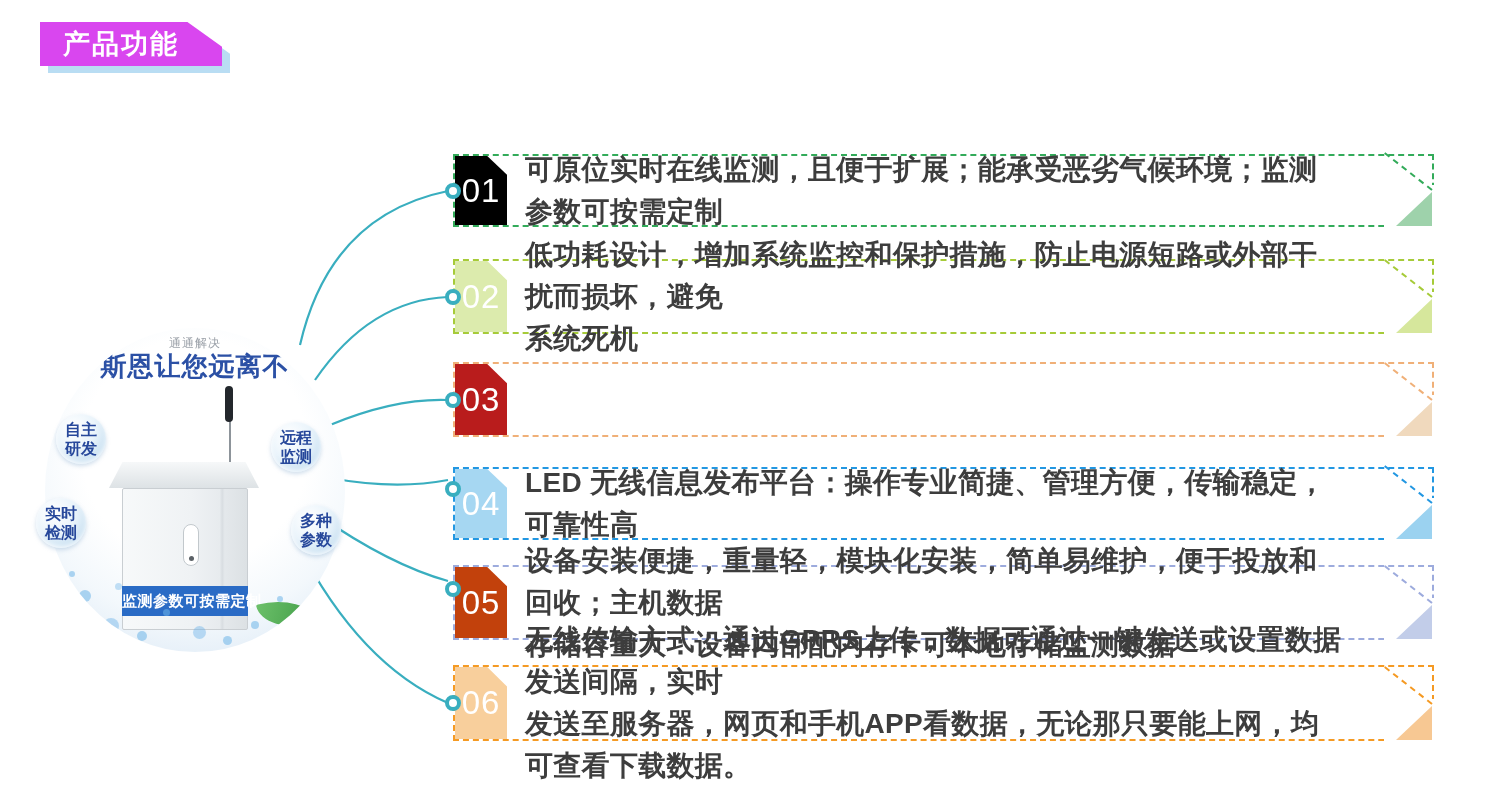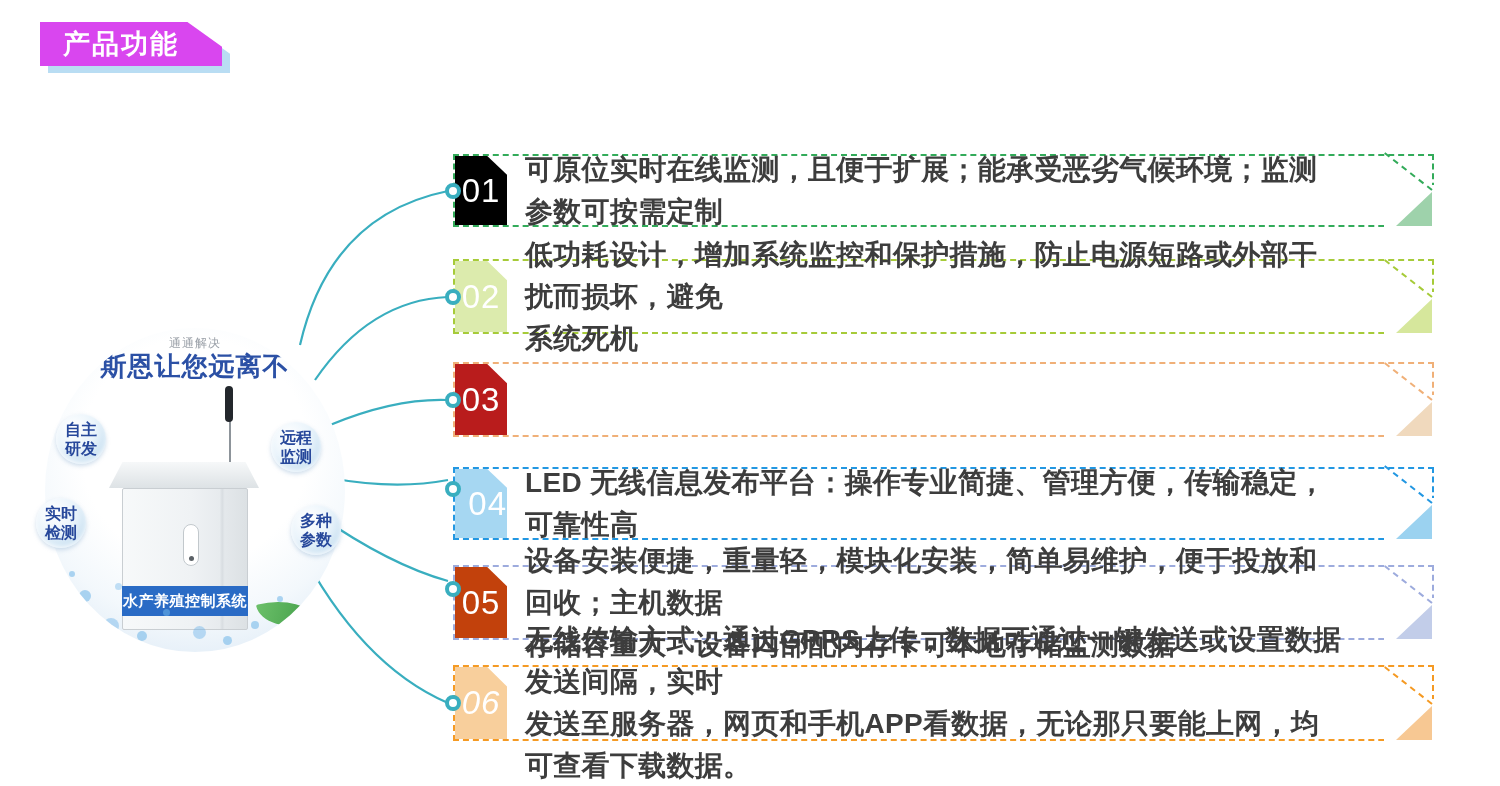--- a/index.html
+++ b/index.html
@@ -123,21 +123,21 @@
   <div class="hero">
     <div class="hero-circle">
       <div class="hero-small">通通解决</div>
       <div class="hero-headline">斯恩让您远离不</div>
       <div class="dev-antenna"></div>
       <div class="dev-antenna-blob"></div>
       <div class="dev-roof"></div>
       <div class="dev-body"></div>
       <div class="dev-handle"></div>
       <div class="dev-handle-dot"></div>
-      <div class="dev-banner" style="background: rgb(42, 107, 197);">水产养殖控制系统</div>
+      <div class="dev-banner" style="background: rgb(42, 107, 197);">监测参数可按需定制</div>
       <div class="leaf"></div>
       <div class="splash s1"></div>
       <div class="splash s2"></div>
       <div class="splash s3"></div>
       <div class="splash s4"></div>
       <div class="splash s5"></div>
       <div class="splash s6"></div>
       <div class="splash s7"></div>
       <div class="splash s8"></div>
       <div class="splash s9"></div>
@@ -181,21 +181,21 @@
     <div class="num-tab" style="background: #b91c1c;">
       <span>03</span>
       </div>
     <div class="fold-mask"></div>
     <div class="fold-diag" style="border-top-color: rgb(240, 176, 120);"></div>
     <div class="fold-tri" style="background: rgb(240, 217, 189);"></div>
   </div>
 
   <div class="feature-box fb4" style="border-color: rgb(34, 151, 226);">
     <span class="ring" style="border-color: rgb(57, 174, 191);"></span>
-    <div class="num-tab" style="background: rgb(166, 215, 242); justify-content: flex-end;">
+    <div class="num-tab" style="background: rgb(166, 215, 242);">
       <span>04</span>
       </div>
     <div class="feature-text">LED 无线信息发布平台：操作专业简捷、管理方便，传输稳定，可靠性高</div>
     <div class="fold-mask"></div>
     <div class="fold-diag" style="border-top-color: rgb(34, 151, 226);"></div>
     <div class="fold-tri" style="background: rgb(155, 210, 240);"></div>
   </div>
 
   <div class="feature-box fb5" style="border-color: rgb(157, 171, 221);">
     <span class="ring" style="border-color: rgb(57, 174, 191);"></span>
@@ -204,21 +204,21 @@
       </div>
     <div class="feature-text">设备安装便捷，重量轻，模块化安装，简单易维护，便于投放和回收；主机数据
 存储容量大：设备内部配内存卡可本地存储监测数据</div>
     <div class="fold-mask"></div>
     <div class="fold-diag" style="border-top-color: rgb(157, 171, 221);"></div>
     <div class="fold-tri" style="background: rgb(194, 205, 233);"></div>
   </div>
 
   <div class="feature-box fb6" style="border-color: rgb(245, 154, 35);">
     <span class="ring" style="border-color: rgb(57, 174, 191);"></span>
-    <div class="num-tab" style="background: rgb(248, 207, 156); font-style: italic;">
+    <div class="num-tab" style="background: rgb(248, 207, 156);">
       <span>06</span>
       </div>
     <div class="feature-text">无线传输方式：通过GPRS上传，数据可通过一键发送或设置数据发送间隔，实时
 发送至服务器，网页和手机APP看数据，无论那只要能上网，均可查看下载数据。</div>
     <div class="fold-mask"></div>
     <div class="fold-diag" style="border-top-color: rgb(245, 154, 35);"></div>
     <div class="fold-tri" style="background: rgb(247, 200, 147);"></div>
   </div>
 
 </div>

